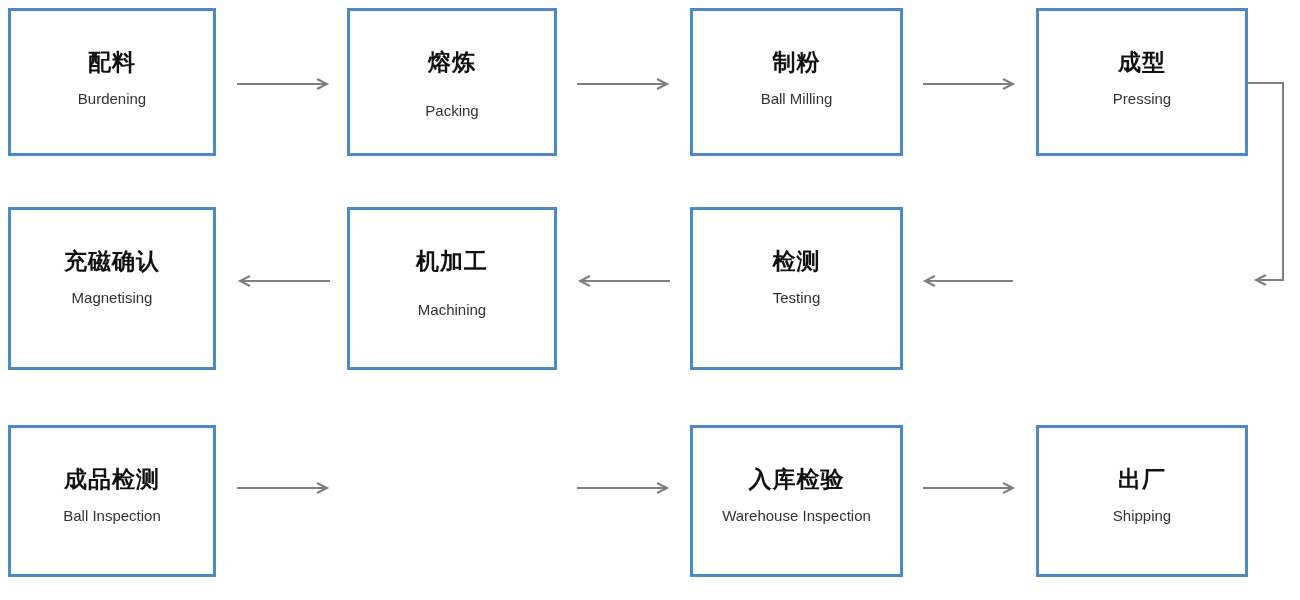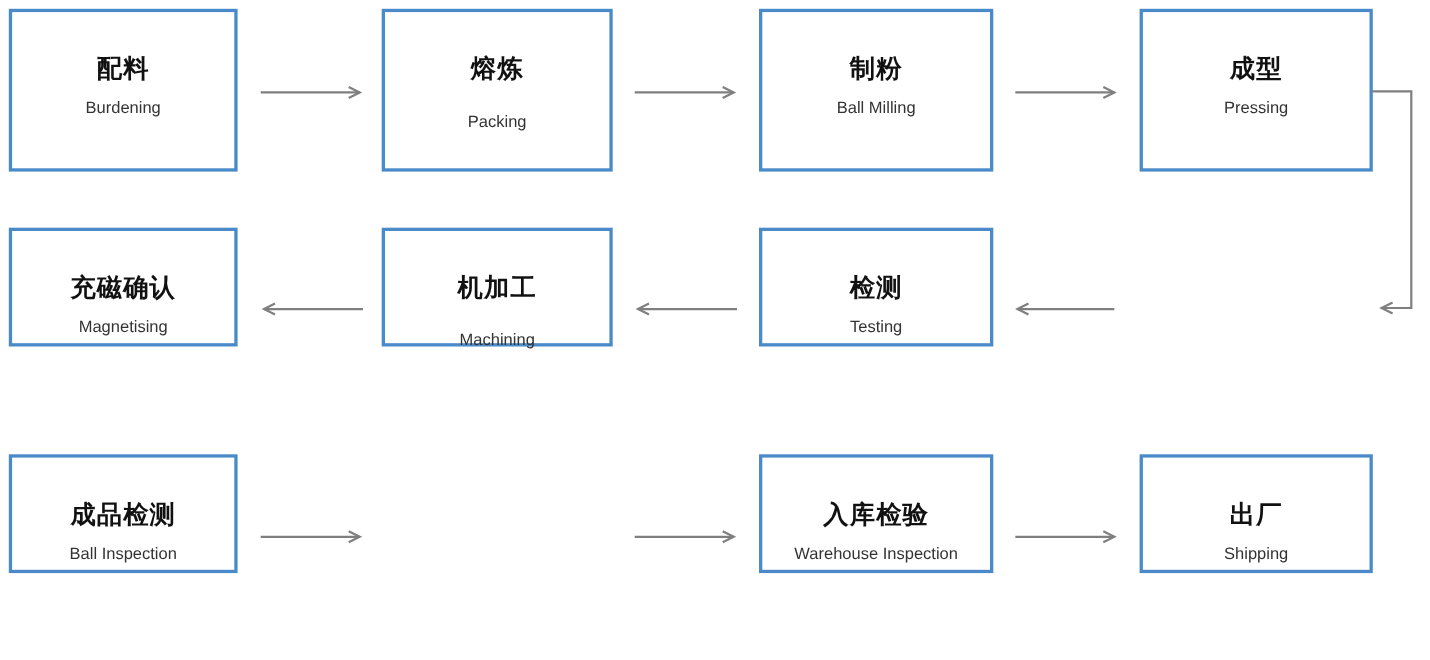--- a/index.html
+++ b/index.html
@@ -42,22 +42,22 @@
     color: var(--en-color, #333333);
     white-space: nowrap;
   }
   
   .c1 { left: 8px;    width: 208px; }
   .c2 { left: 347px;  width: 210px; gap: 12px; }
   .c3 { left: 690px;  width: 213px; }
   .c4 { left: 1036px; width: 212px; }
   
   .r1 { top: 8px;   height: 148px; }
-  .r2 { top: 207px; height: 108px; text-align: center; }
-  .r3 { top: 413px; height: 108px; }
+  .r2 { top: 207px; height: 163px; text-align: center; }
+  .r3 { top: 425px; height: 152px; }
 
   svg.connectors {
     position: absolute;
     left: 0; top: 0;
     width: 1300px;
     height: 600px;
     pointer-events: none;
   }
   svg.connectors path {
     fill: none;

